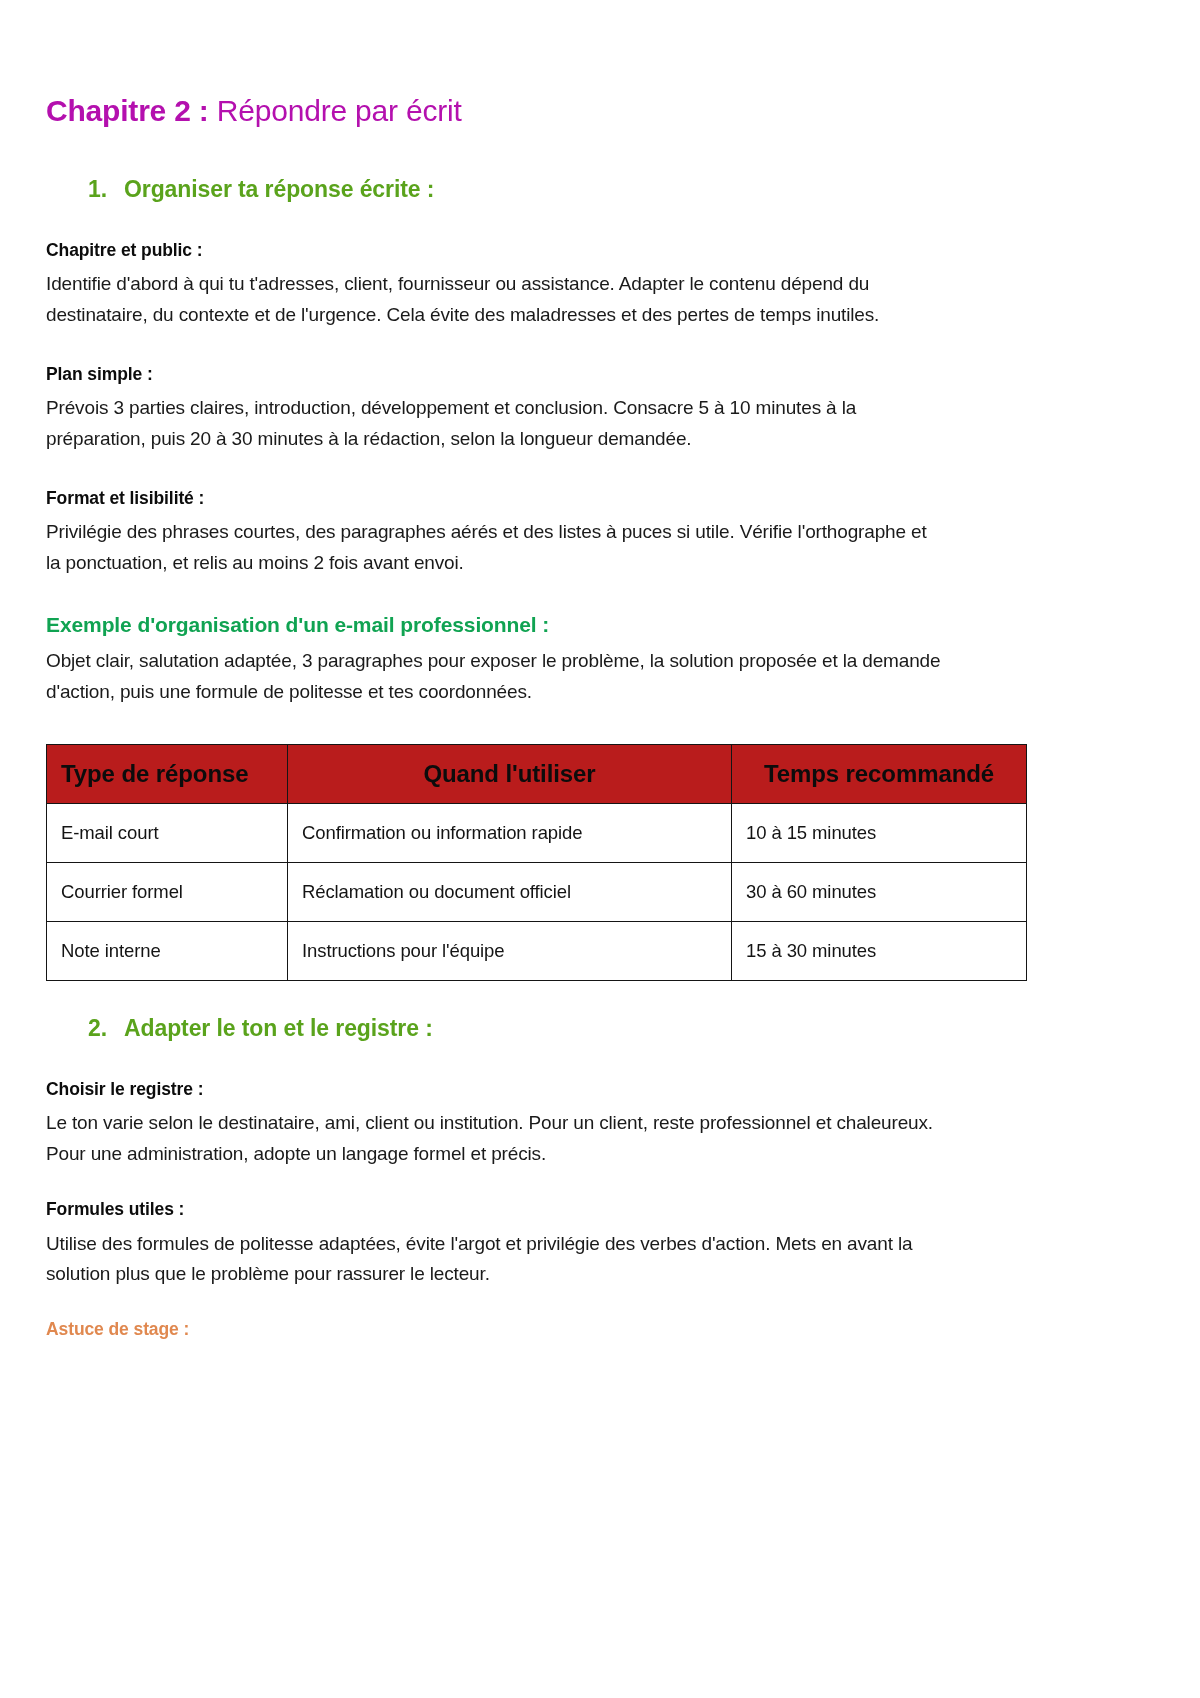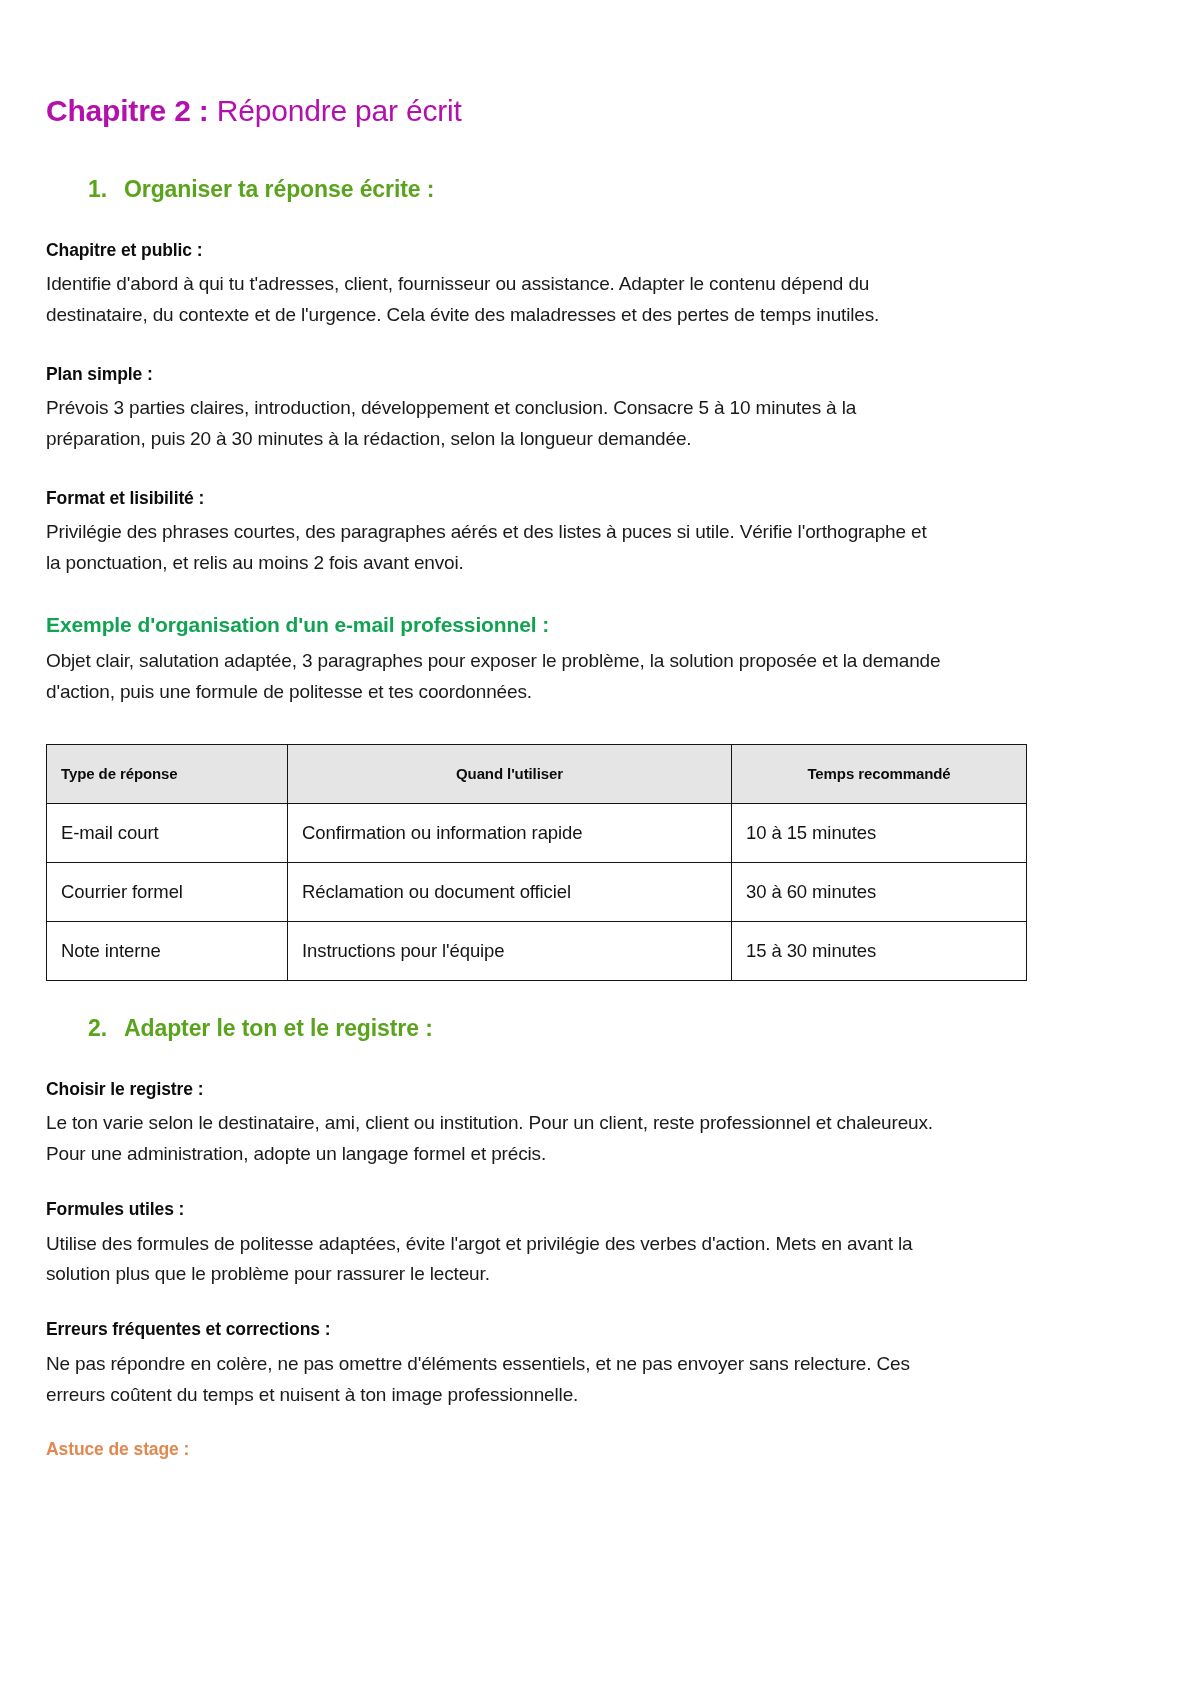--- a/index.html
+++ b/index.html
@@ -95,22 +95,22 @@
   }
   .resp-table th,
   .resp-table td {
     border: 1.6px solid #151515;
     text-align: left;
     vertical-align: middle;
     padding: 14px 14px;
     letter-spacing: -0.1px;
   }
   .resp-table th {
-    background: #e5e5e5;
-    font-size: 15px;
+    background: #b91c1c;
+    font-size: 24px;
     font-weight: 700;
     color: #0c0c0c;
     height: 30px;
   }
   .resp-table th.c-type { text-align: left; }
   .resp-table th.c-when { text-align: center; }
   .resp-table th.c-time { text-align: center; }
   .resp-table td {
     font-size: 18.5px;
     font-weight: 400;
@@ -194,22 +194,18 @@
   <div class="block tight">
     <div class="sub-heading">Choisir le registre :</div>
     <p class="body-text">Le ton varie selon le destinataire, ami, client ou institution. Pour un client, reste professionnel et chaleureux. Pour une administration, adopte un langage formel et précis.</p>
   </div>
 
   <div class="block tight">
     <div class="sub-heading">Formules utiles :</div>
     <p class="body-text">Utilise des formules de politesse adaptées, évite l'argot et privilégie des verbes d'action. Mets en avant la solution plus que le problème pour rassurer le lecteur.</p>
   </div>
 
-  <div class="block tight">
-    <div class="sub-heading">Erreurs fréquentes et corrections :</div>
-    <p class="body-text">Ne pas répondre en colère, ne pas omettre d'éléments essentiels, et ne pas envoyer sans relecture. Ces erreurs coûtent du temps et nuisent à ton image professionnelle.</p>
-  </div>
 
   <div class="block">
     <div class="sub-heading accent-orange">Astuce de stage :</div>
   </div>
 
 </div>
 
 </body></html>

